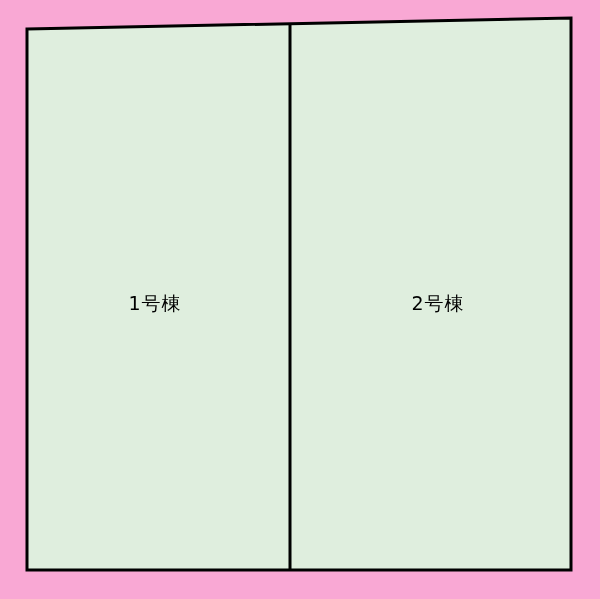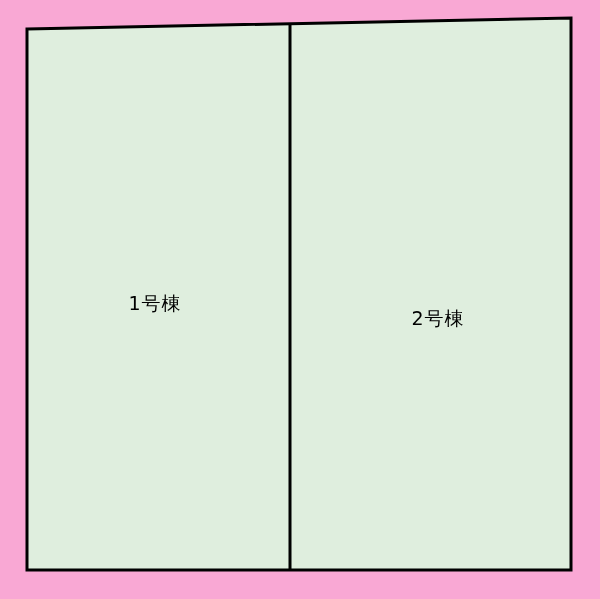--- a/index.html
+++ b/index.html
@@ -38,15 +38,15 @@
 
   <svg width="600" height="599" viewBox="0 0 600 599">
 
     <polygon points="27,29 571,18 571,570 27,570" stroke-width="3" stroke-linejoin="miter" fill="#dfeede" stroke="#000000"></polygon>
 
     <line x1="290" y1="23" x2="290" y2="570" stroke-width="3" stroke="#000000"></line>
   </svg>
 
   <div class="parcel-label" style="left:155px; top:303px;">1号棟</div>
 
-  <div class="parcel-label" style="left:438px; top:318px;">2号棟</div>
+  <div class="parcel-label" style="left:438px; top:303px;">2号棟</div>
 
 </div>
 
 </body></html>

